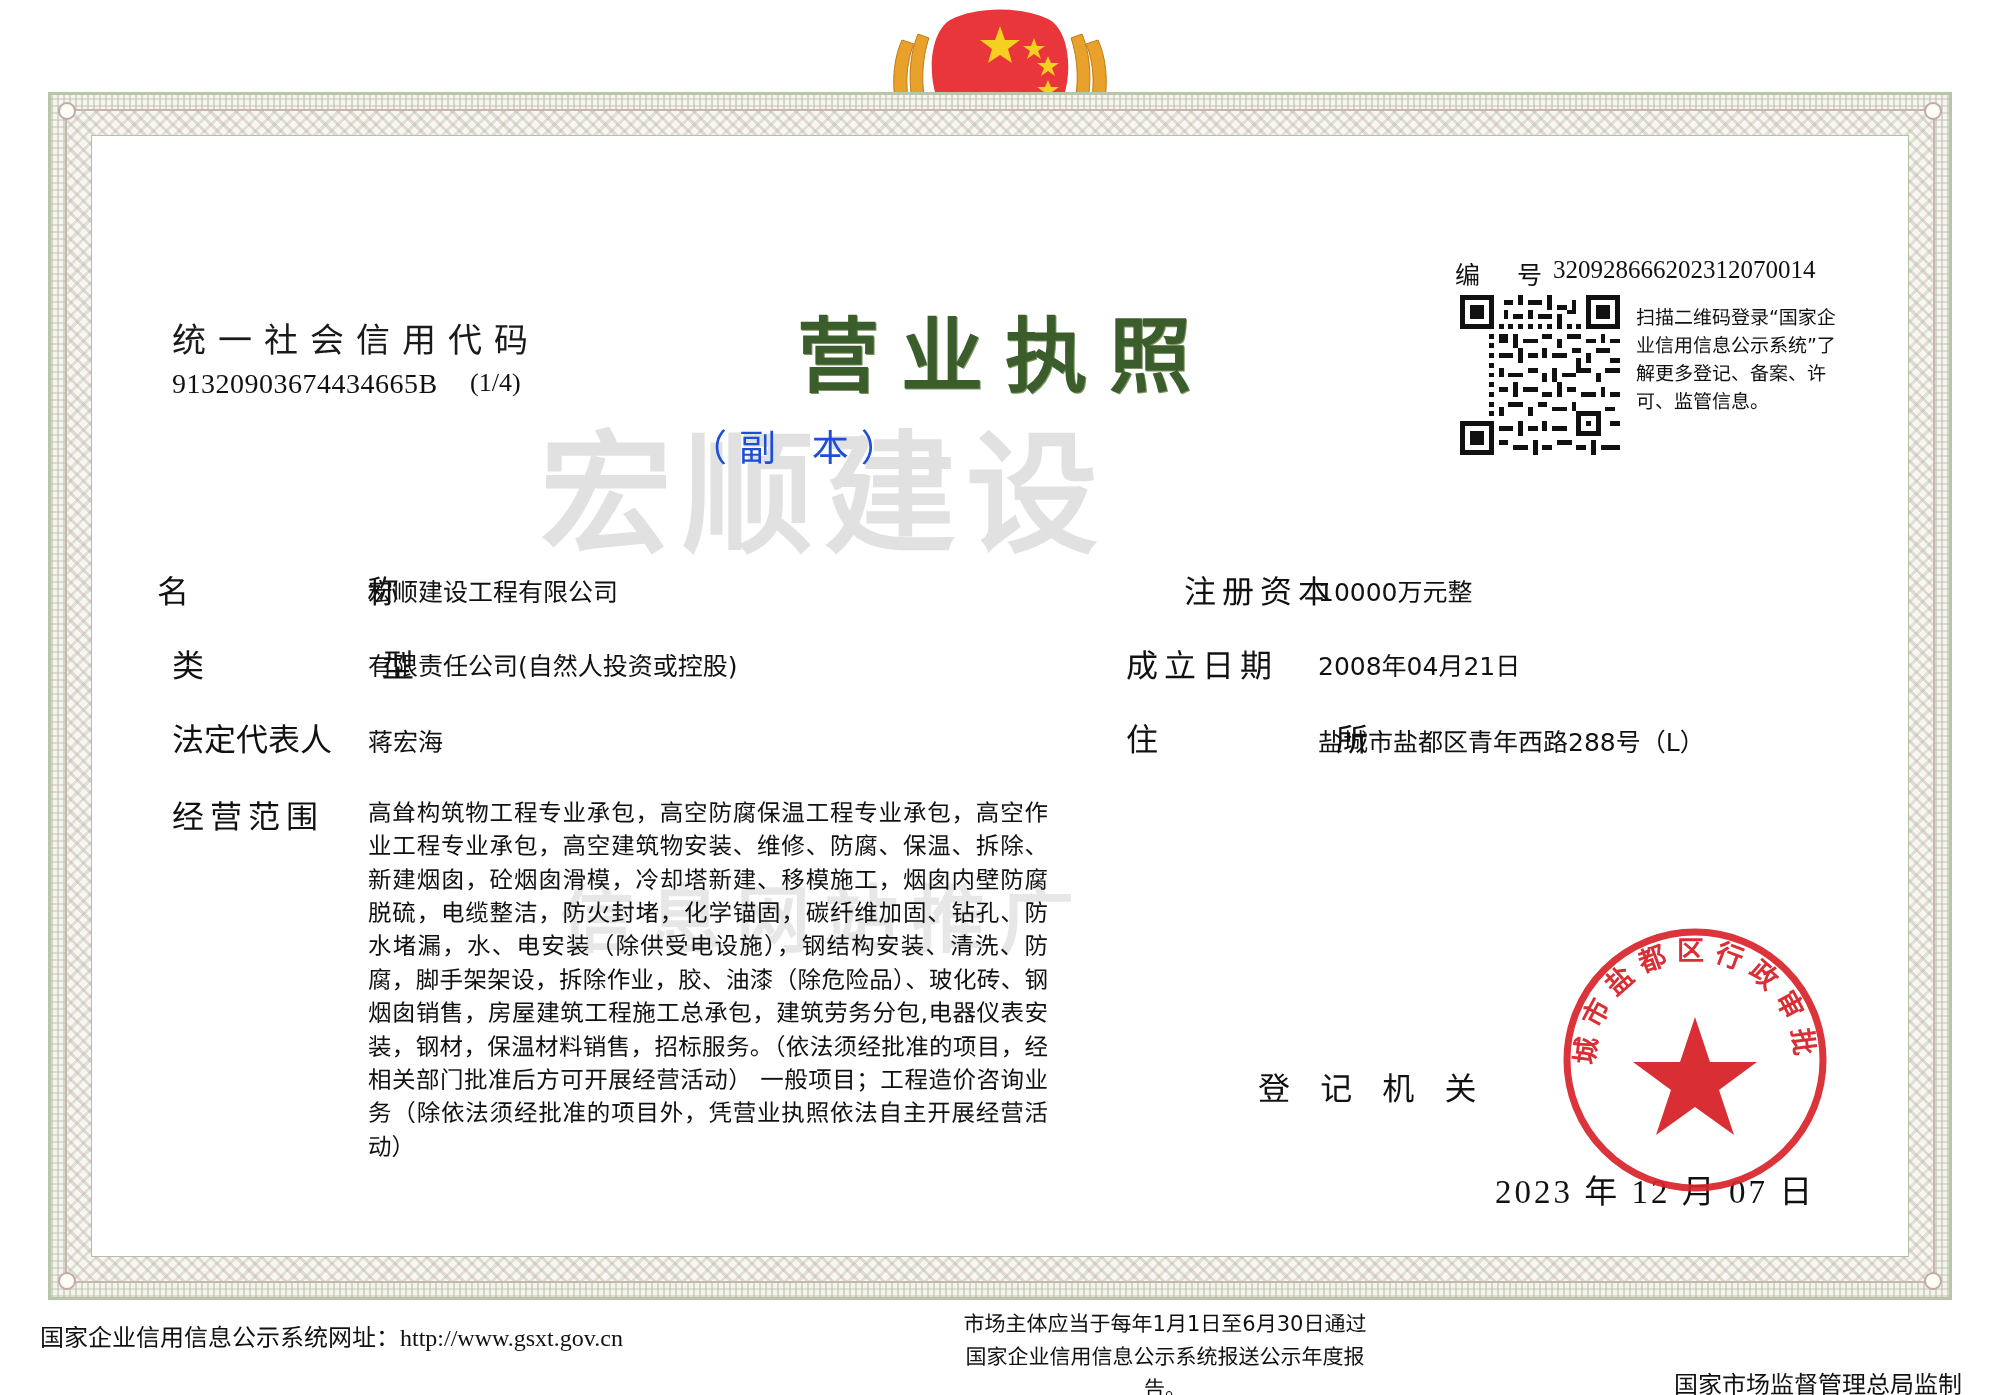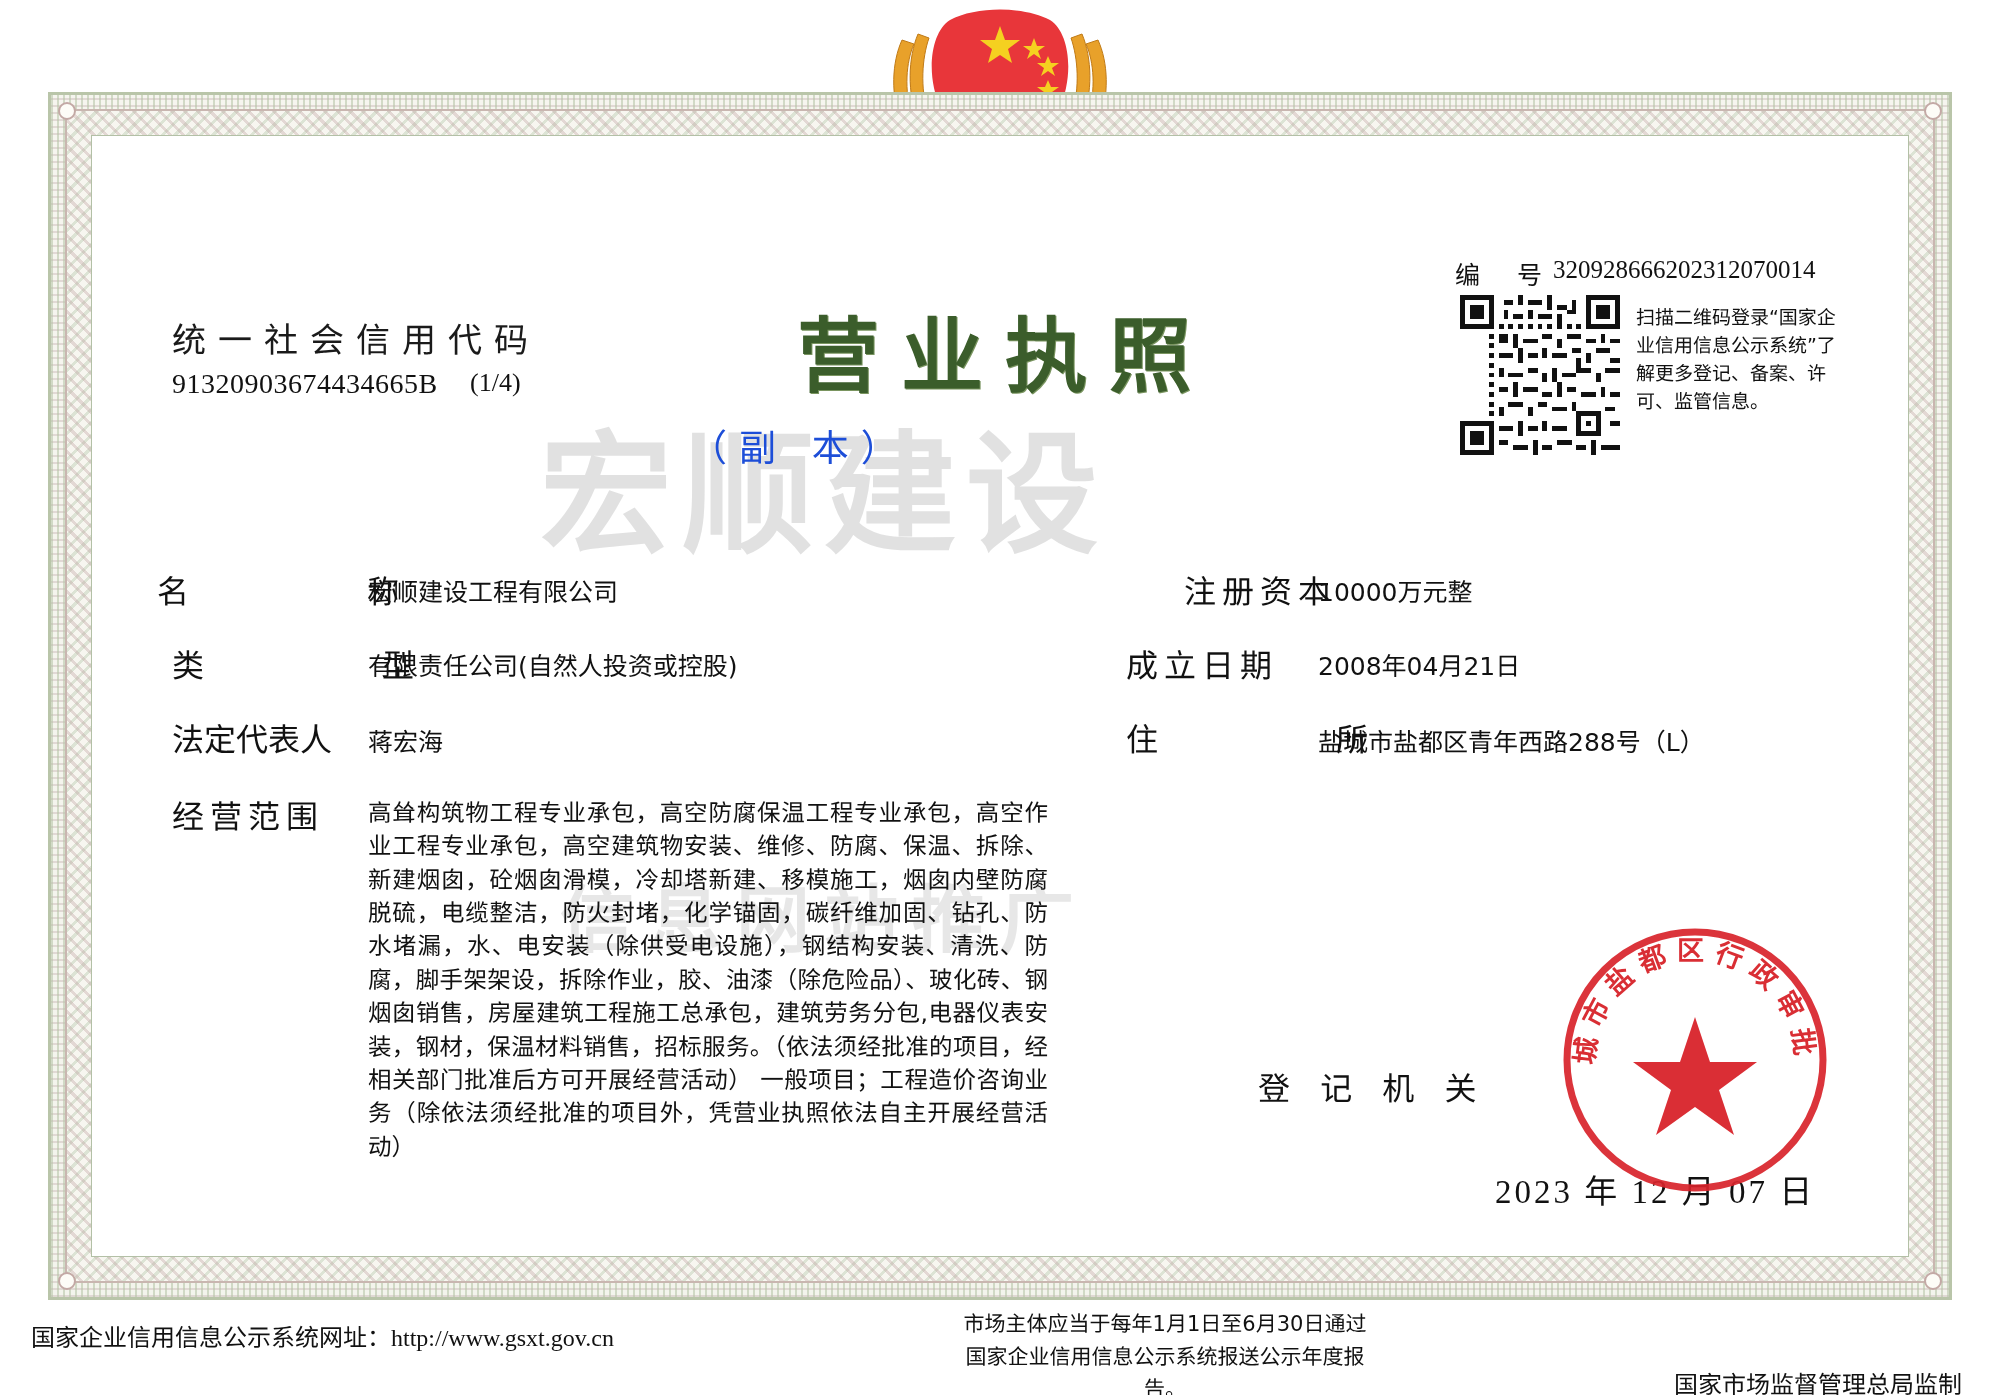--- a/index.html
+++ b/index.html
@@ -221,21 +221,21 @@
   
   .seal {
     position: absolute;
     left: 1560px; top: 925px;
     width: 270px; height: 270px;
   }
 
   
   .footer-left {
     position: absolute;
-    left: 31px; top: 1318px;
+    left: 40px; top: 1318px;
     font-size: 24px;
     color: #111;
     font-family: "DejaVu Sans", "Liberation Sans", sans-serif;
   }
   .footer-left .url {
     font-family: "Liberation Serif", serif;
   }
   .footer-center {
     position: absolute;
     left: 955px; top: 1308px;

